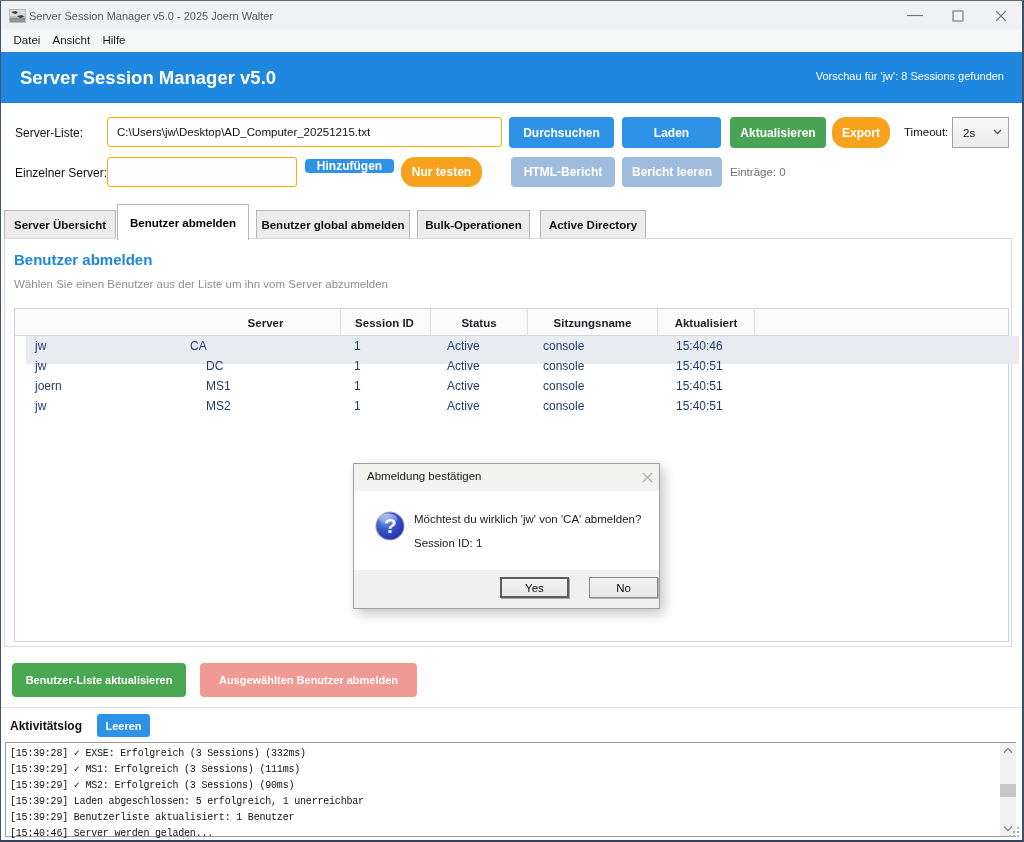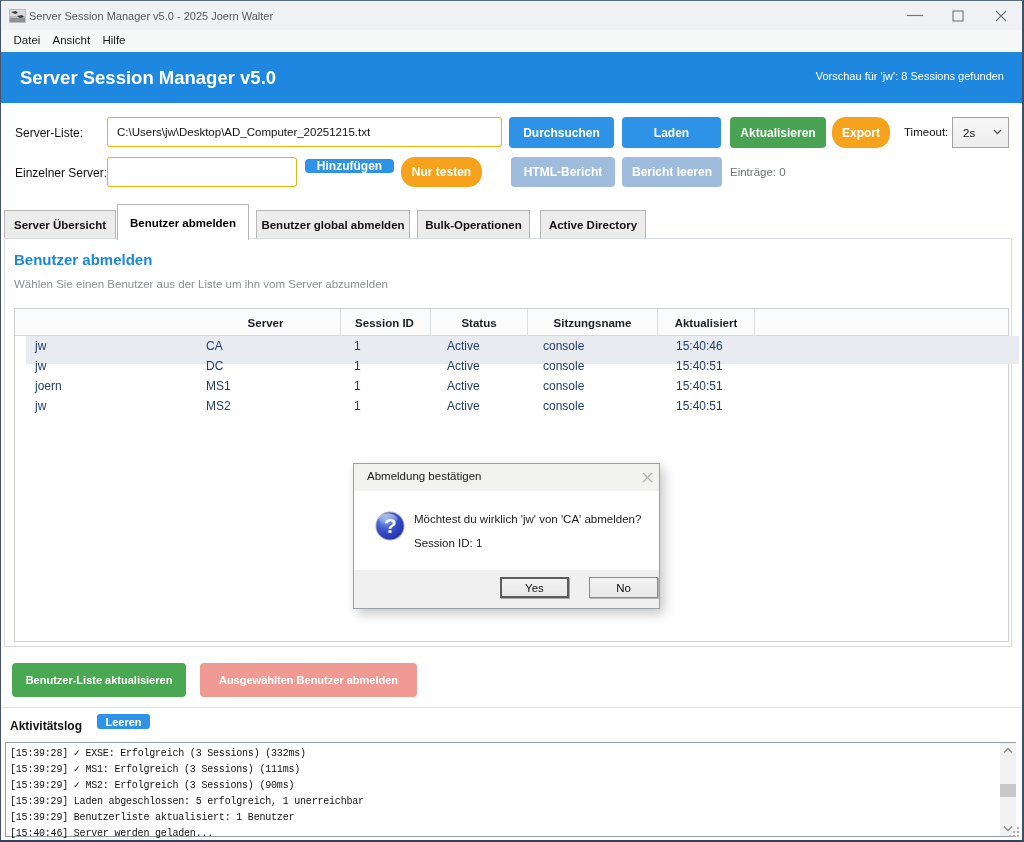--- a/index.html
+++ b/index.html
@@ -127,21 +127,21 @@
   <div id="tbl">
     <div id="thead">
       <div class="th" style="left:176px;width:150px">Server</div>
       <div class="th" style="left:324px;width:92px">Session ID</div>
       <div class="th" style="left:416px;width:97px">Status</div>
       <div class="th" style="left:513px;width:130px">Sitzungsname</div>
       <div class="th" style="left:643px;width:97px">Aktualisiert</div>
     </div>
     <div class="row" style="top:27px;background:#e8ecf1">
       <span style="left:9px">jw</span>
-        <span style="left:180px">CA</span>
+        <span style="left:164px">CA</span>
         <span style="left:328px">1</span>
         <span style="left:421px">Active</span>
         <span style="left:517px">console</span>
         <span style="left:650px">15:40:46</span>
     </div>
     <div class="row" style="top:47px">
       <span style="left:9px">jw</span>
         <span style="left:180px">DC</span>
         <span style="left:328px">1</span>
         <span style="left:421px">Active</span>
@@ -171,21 +171,21 @@
 <div id="tabactive" style="left:117px;width:132px">Benutzer abmelden</div>
 <div class="tab" style="left:256px;width:154px">Benutzer global abmelden</div>
 <div class="tab" style="left:417px;width:113px">Bulk-Operationen</div>
 <div class="tab" style="left:540px;width:106px">Active Directory</div>
 
 <div class="btn" style="left:12px;top:663px;width:174px;height:34px;background:#4aa853;font-size:11px">Benutzer-Liste aktualisieren</div>
 <div class="btn" style="left:200px;top:663px;width:217px;height:34px;background:#f19a93;font-size:11px">Ausgewählten Benutzer abmelden</div>
 
 <div class="abs" style="left:0;top:707px;width:1024px;height:1px;background:#e1e4e8"></div>
 <span class="abs" style="left:10px;top:719px;font-size:12px;font-weight:bold;color:#111">Aktivitätslog</span>
-<div class="btn blue" style="left:97px;top:714px;width:53px;height:15px;font-size:11px;border-radius:3px">Leeren</div>
+<div class="btn blue" style="left:97px;top:714px;width:53px;height:23px;font-size:11px;border-radius:3px">Leeren</div>
 
 <div id="log">[15:39:28] ✓ EXSE: Erfolgreich (3 Sessions) (332ms)
 [15:39:29] ✓ MS1: Erfolgreich (3 Sessions) (111ms)
 [15:39:29] ✓ MS2: Erfolgreich (3 Sessions) (90ms)
 [15:39:29] Laden abgeschlossen: 5 erfolgreich, 1 unerreichbar
 [15:39:29] Benutzerliste aktualisiert: 1 Benutzer
 [15:40:46] Server werden geladen...</div>
 <div id="vscroll">
   <svg class="abs" style="left:3px;top:4px" width="10" height="7" viewBox="0 0 10 7">
       <path d="M1 5.5 L5 1.5 L9 5.5" fill="none" stroke="#888" stroke-width="1.4"></path>

